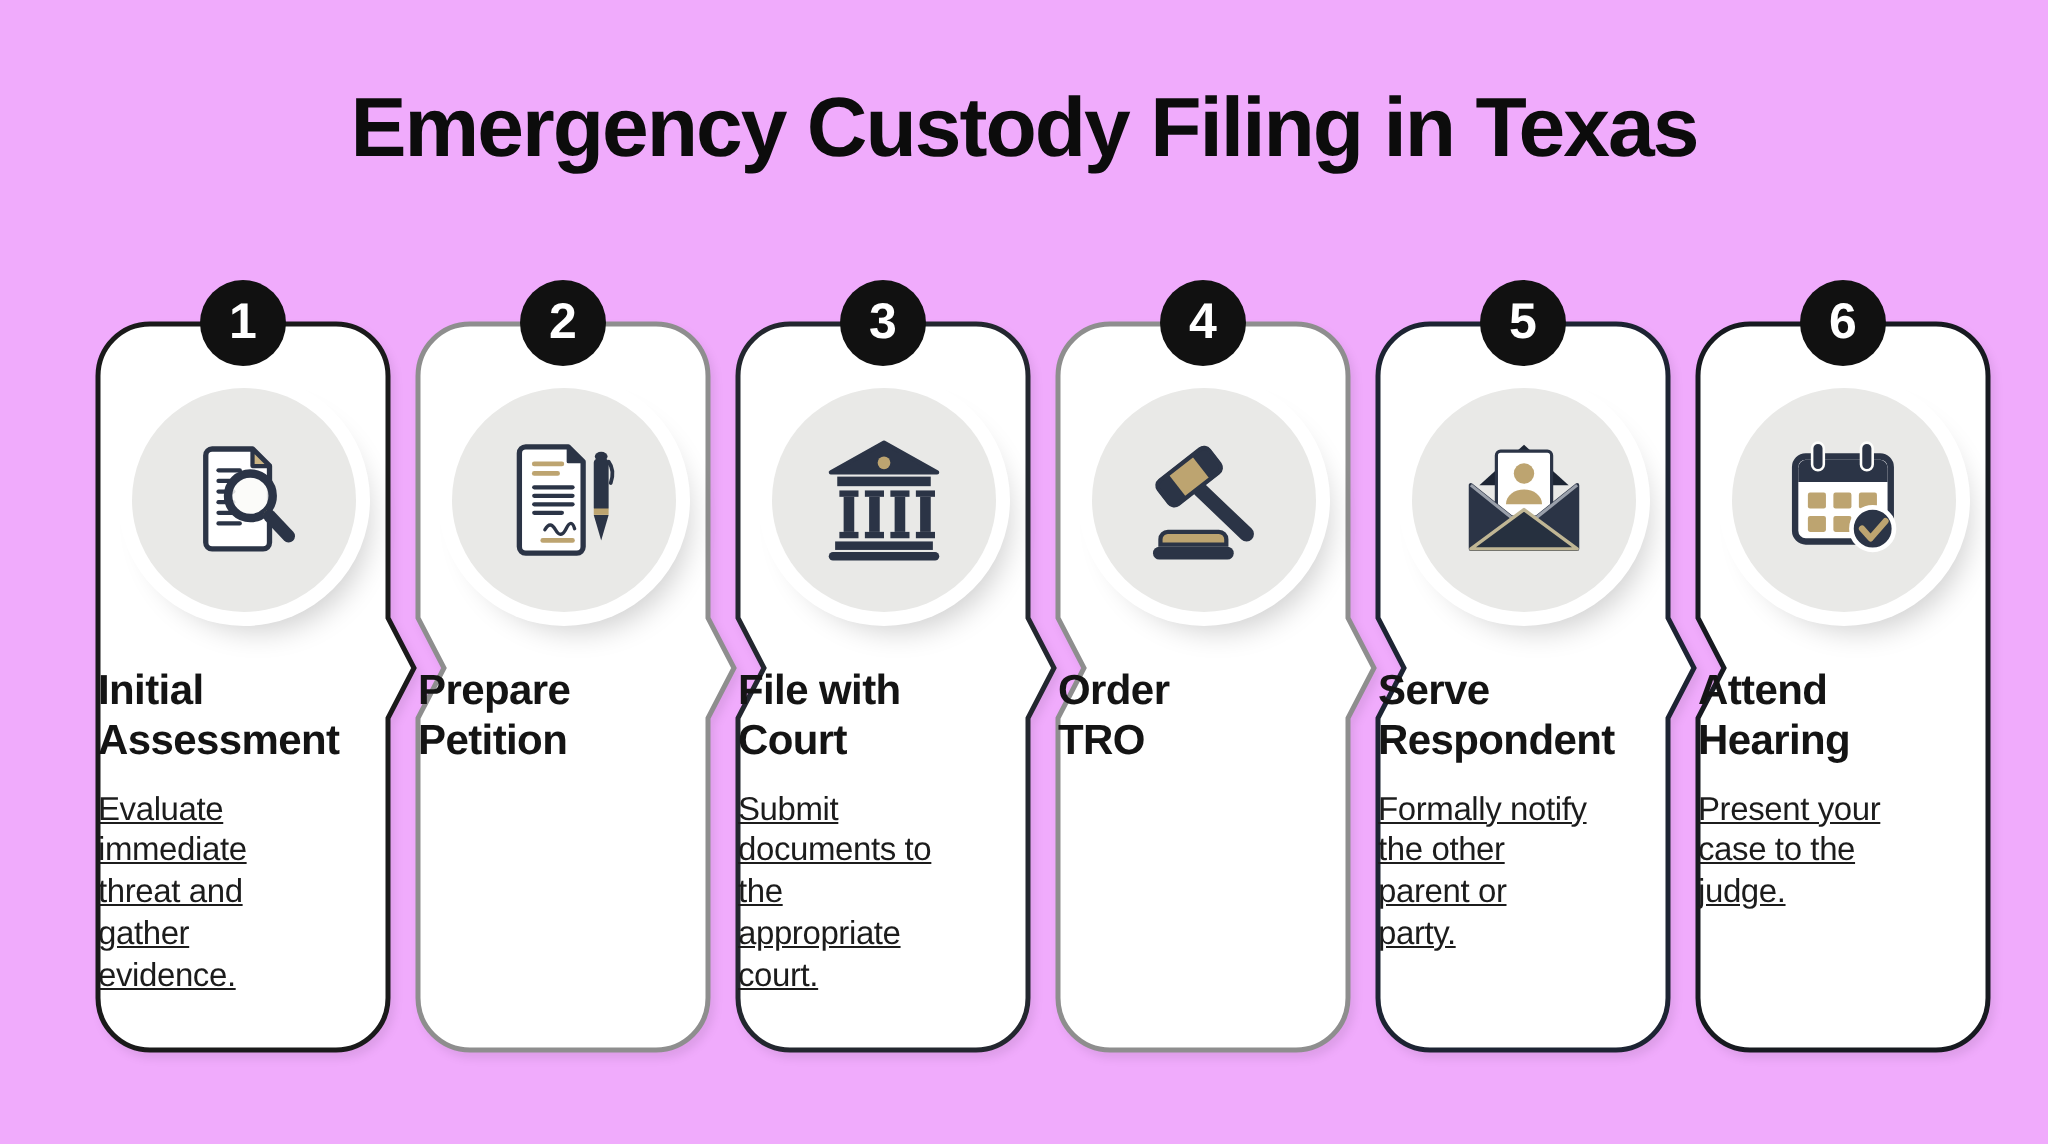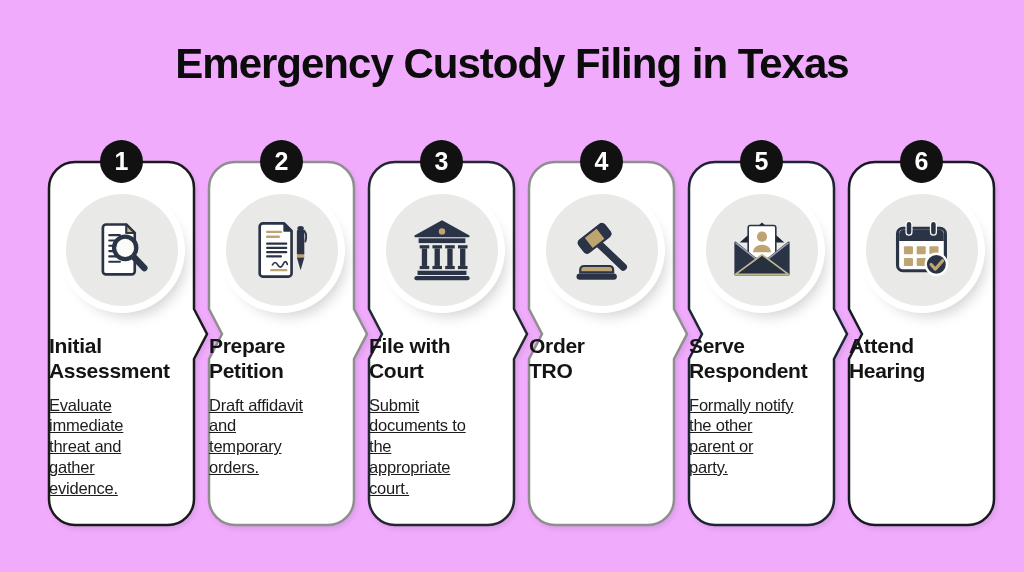--- a/index.html
+++ b/index.html
@@ -144,24 +144,20 @@
         <ellipse cx="49.5" cy="11.5" rx="3" ry="2.2" fill="#2b3446"></ellipse>
         <rect x="46" y="12.5" width="7" height="25" rx="2" fill="#2b3446"></rect>
         <rect x="46" y="36" width="7" height="3" fill="#bda470"></rect>
         <path d="M46 39 h7 l-3.5 12 z" fill="#2b3446"></path>
         <path d="M53 14 q3 4 1 10" fill="none" stroke="#2b3446" stroke-width="1.8" stroke-linecap="round"></path>
       </svg>
     </div>
     <div class="text-col">
       <div class="step-title">Prepare
 Petition</div>
-      <div class="step-desc">Draft affidavit
-and
-temporary
-orders.</div>
     </div>
   </div>
 
   <div class="card" style="left:367px">
     <svg class="card-outline" width="162" height="367" viewBox="0 0 162 367">
       <path d="M 28 2 H 121 A 26 26 0 0 1 147 28 V 149 L 160 174 L 147 199 V 339 A 26 26 0 0 1 121 365 H 28 A 26 26 0 0 1 2 339 V 199 L 15 174 L 2 149 V 28 A 26 26 0 0 1 28 2 Z" fill="#ffffff" stroke-width="2.5" stroke="#23272f"></path>
     </svg>
     <div class="badge">
         <span>3</span>
       </div>
@@ -273,16 +269,19 @@
           <rect x="15" y="39.5" width="8.5" height="7.5" rx="1"></rect>
           <rect x="27" y="39.5" width="8.5" height="7.5" rx="1"></rect>
         </g>
         <circle cx="45.5" cy="45.5" r="10" fill="#2b3446" stroke="#ffffff" stroke-width="2.2"></circle>
         <path d="M40.5 45.5 l4 4.5 l7 -8" fill="none" stroke="#bda470" stroke-width="3" stroke-linecap="round" stroke-linejoin="round"></path>
       </svg>
     </div>
     <div class="text-col">
       <div class="step-title">Attend
 Hearing</div>
+      <div class="step-desc">Present your
+case to the
+judge.</div>
     </div>
   </div>
 
 </div>
 
 </body></html>

